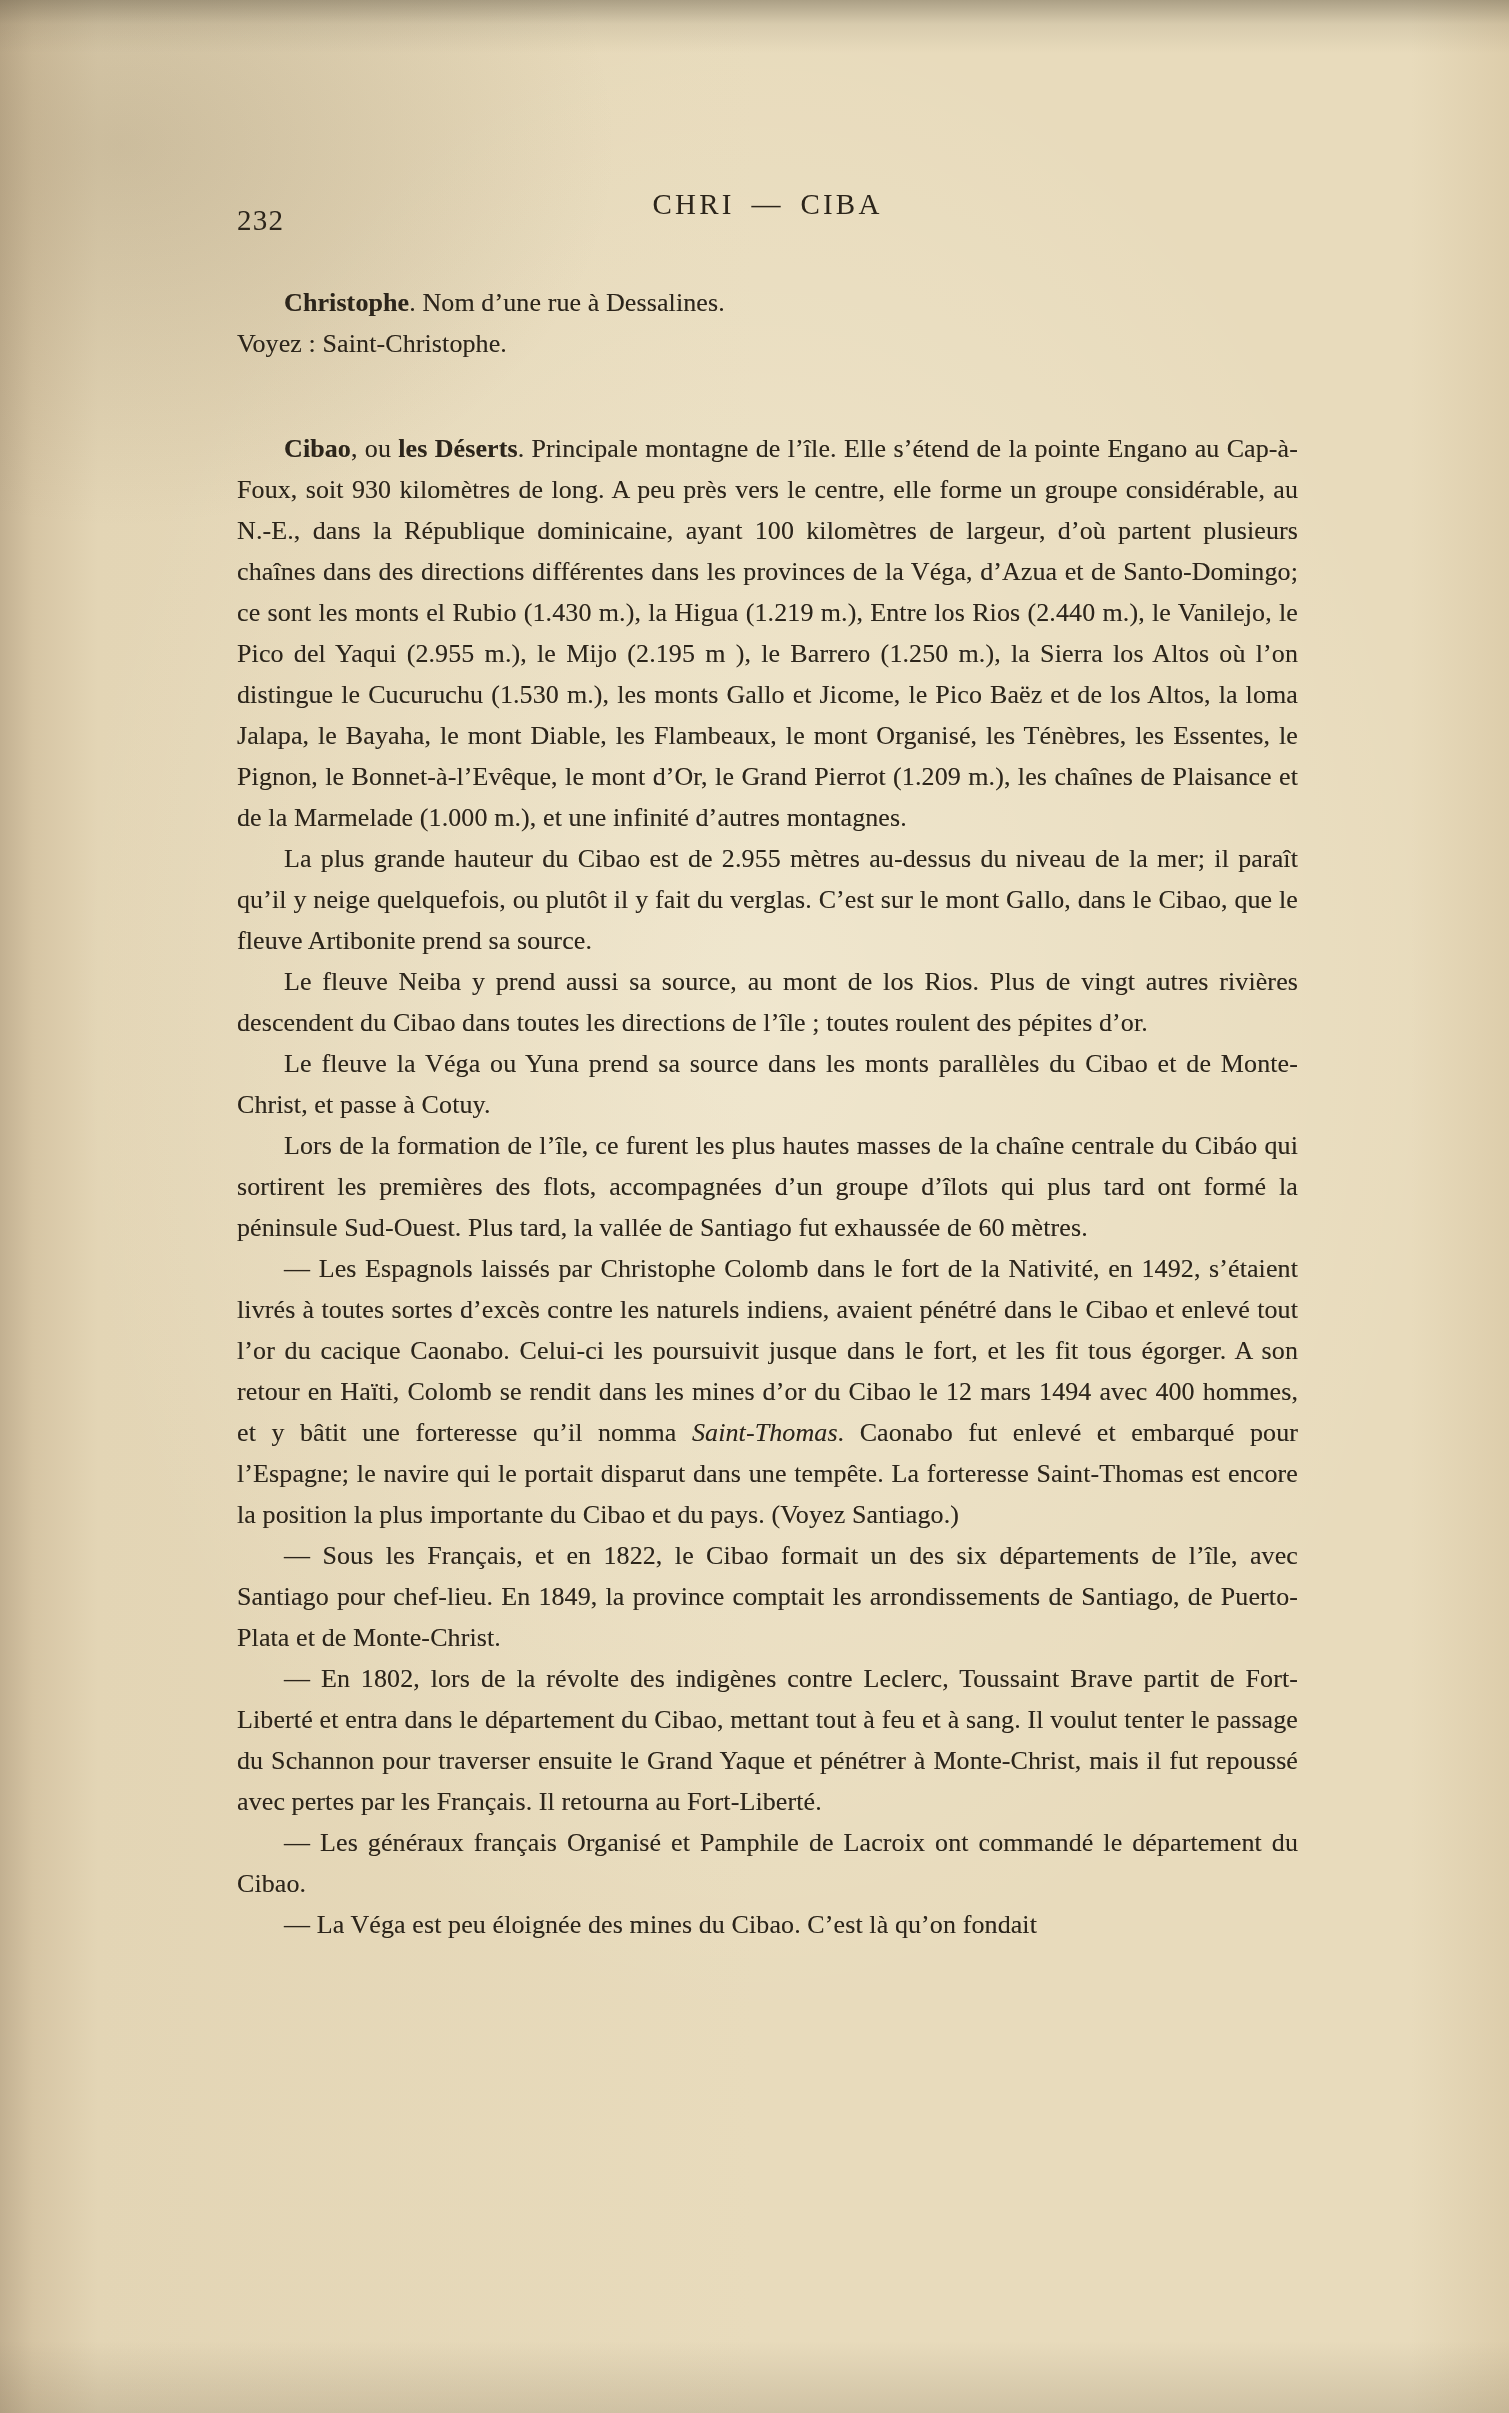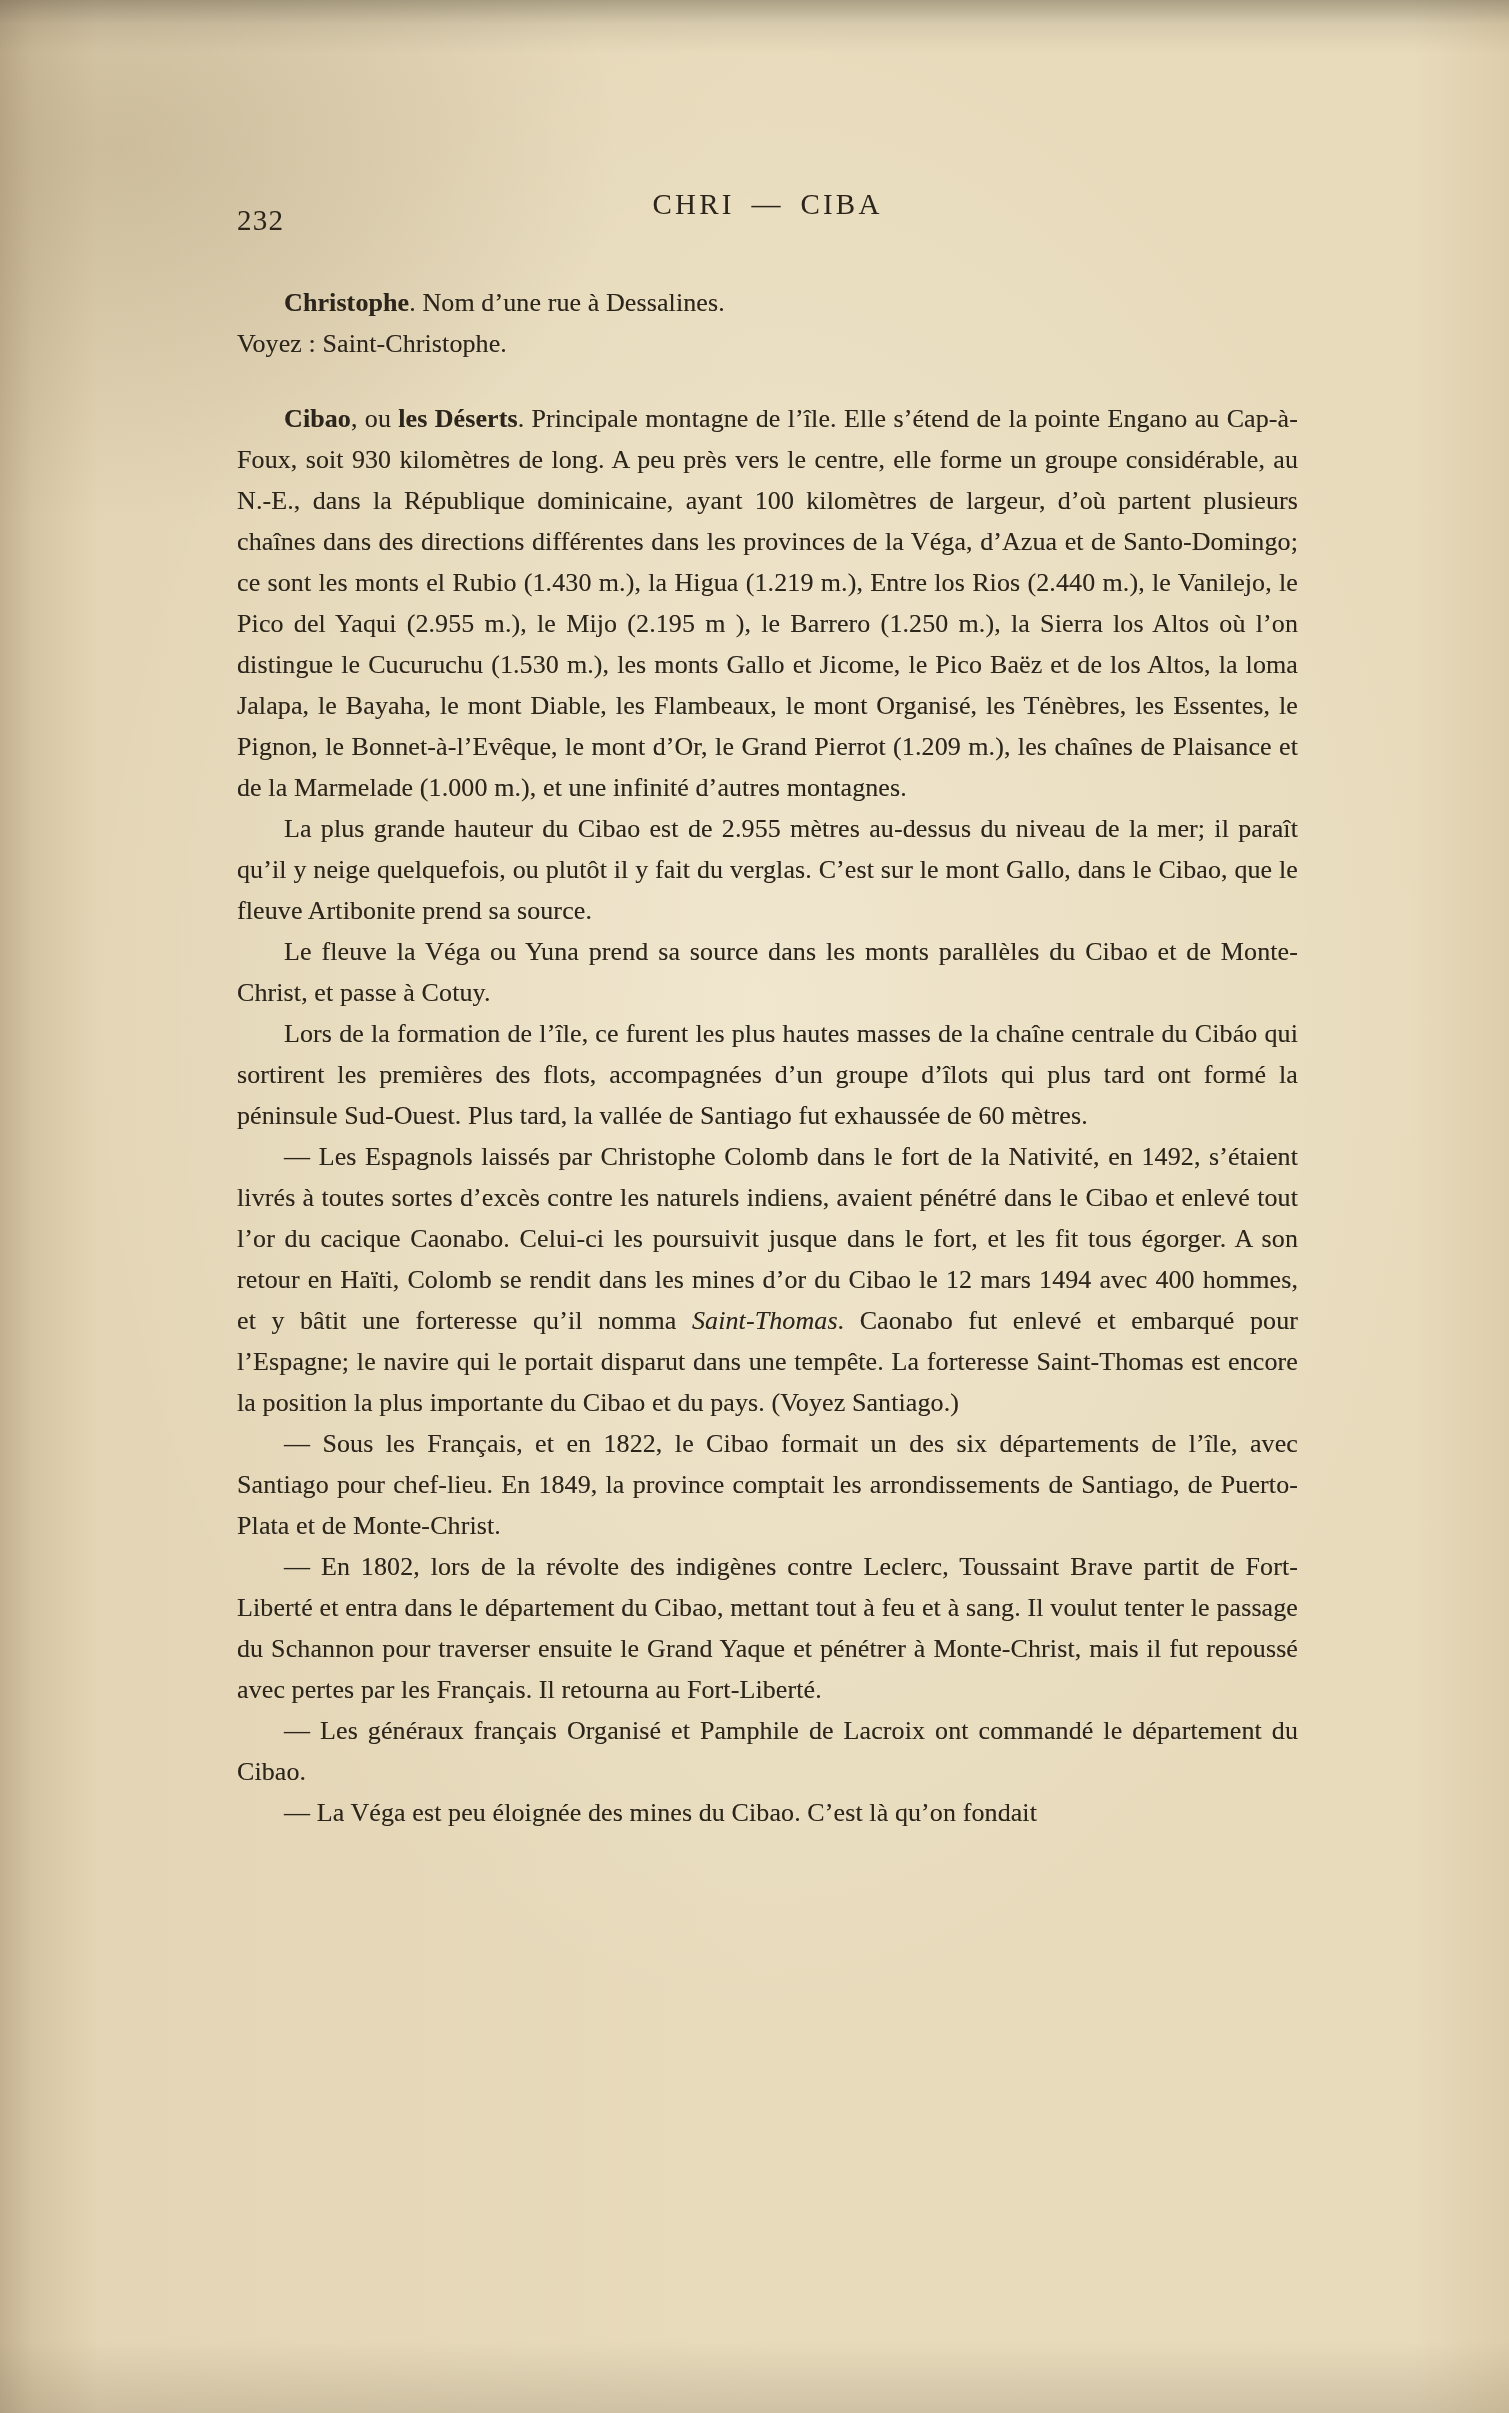--- a/index.html
+++ b/index.html
@@ -57,39 +57,40 @@
   .para {
     margin: 0;
     font-size: 26px;
     line-height: 41px;
     text-align: justify;
     text-indent: 47px;
     letter-spacing: 0.1px;
     text-shadow: 0 0 0.6px rgba(44,37,27,0.35);
   }
   .para.no-indent { text-indent: 0; }
-  .para.entry-gap { margin-top: 34px; }
+  .para.entry-gap { margin-top: 64px; }
   .bold { font-weight: 700; }
   .italic { font-style: italic; }
 </style>
 </head>
 <body>
 
 <div class="scan"></div>
 
 <div class="page-inner">
   <header class="page-header">
     <span class="page-number">232</span>
     <span class="running-head">CHRI — CIBA</span>
   </header>
   <main class="article">
       <p class="para"><span class="bold">Christophe</span><span>. Nom d’une rue à Dessalines.</span></p>
       <p class="para no-indent"><span>Voyez : Saint-Christophe.</span></p>
       <p class="para entry-gap"><span class="bold">Cibao</span><span>, ou </span><span class="bold">les Déserts</span><span>. Principale montagne de l’île. Elle s’étend de la pointe Engano au Cap-à-Foux, soit 930 kilomètres de long. A peu près vers le centre, elle forme un groupe considérable, au N.-E., dans la République dominicaine, ayant 100 kilomètres de largeur, d’où partent plusieurs chaînes dans des directions différentes dans les provinces de la Véga, d’Azua et de Santo-Domingo; ce sont les monts el Rubio (1.430 m.), la Higua (1.219 m.), Entre los Rios (2.440 m.), le Vanilejo, le Pico del Yaqui (2.955 m.), le Mijo (2.195 m ), le Barrero (1.250 m.), la Sierra los Altos où l’on distingue le Cucuruchu (1.530 m.), les monts Gallo et Jicome, le Pico Baëz et de los Altos, la loma Jalapa, le Bayaha, le mont Diable, les Flambeaux, le mont Organisé, les Ténèbres, les Essentes, le Pignon, le Bonnet-à-l’Evêque, le mont d’Or, le Grand Pierrot (1.209 m.), les chaînes de Plaisance et de la Marmelade (1.000 m.), et une infinité d’autres montagnes.</span></p>
       <p class="para"><span>La plus grande hauteur du Cibao est de 2.955 mètres au-dessus du niveau de la mer; il paraît qu’il y neige quelquefois, ou plutôt il y fait du verglas. C’est sur le mont Gallo, dans le Cibao, que le fleuve Artibonite prend sa source.</span></p>
+      <p class="para"><span>Le fleuve Neiba y prend aussi sa source, au mont de los Rios. Plus de vingt autres rivières descendent du Cibao dans toutes les directions de l’île ; toutes roulent des pépites d’or.</span></p>
       <p class="para"><span>Le fleuve la Véga ou Yuna prend sa source dans les monts parallèles du Cibao et de Monte-Christ, et passe à Cotuy.</span></p>
       <p class="para"><span>Lors de la formation de l’île, ce furent les plus hautes masses de la chaîne centrale du Cibáo qui sortirent les premières des flots, accompagnées d’un groupe d’îlots qui plus tard ont formé la péninsule Sud-Ouest. Plus tard, la vallée de Santiago fut exhaussée de 60 mètres.</span></p>
       <p class="para"><span>— Les Espagnols laissés par Christophe Colomb dans le fort de la Nativité, en 1492, s’étaient livrés à toutes sortes d’excès contre les naturels indiens, avaient pénétré dans le Cibao et enlevé tout l’or du cacique Caonabo. Celui-ci les poursuivit jusque dans le fort, et les fit tous égorger. A son retour en Haïti, Colomb se rendit dans les mines d’or du Cibao le 12 mars 1494 avec 400 hommes, et y bâtit une forteresse qu’il nomma </span><span class="italic">Saint-Thomas</span><span>. Caonabo fut enlevé et embarqué pour l’Espagne; le navire qui le portait disparut dans une tempête. La forteresse Saint-Thomas est encore la position la plus importante du Cibao et du pays. (Voyez Santiago.)</span></p>
       <p class="para"><span>— Sous les Français, et en 1822, le Cibao formait un des six départements de l’île, avec Santiago pour chef-lieu. En 1849, la province comptait les arrondissements de Santiago, de Puerto-Plata et de Monte-Christ.</span></p>
       <p class="para"><span>— En 1802, lors de la révolte des indigènes contre Leclerc, Toussaint Brave partit de Fort-Liberté et entra dans le département du Cibao, mettant tout à feu et à sang. Il voulut tenter le passage du Schannon pour traverser ensuite le Grand Yaque et pénétrer à Monte-Christ, mais il fut repoussé avec pertes par les Français. Il retourna au Fort-Liberté.</span></p>
       <p class="para"><span>— Les généraux français Organisé et Pamphile de Lacroix ont commandé le département du Cibao.</span></p>
       <p class="para"><span>— La Véga est peu éloignée des mines du Cibao. C’est là qu’on fondait</span></p>
     </main>
 </div>
 

